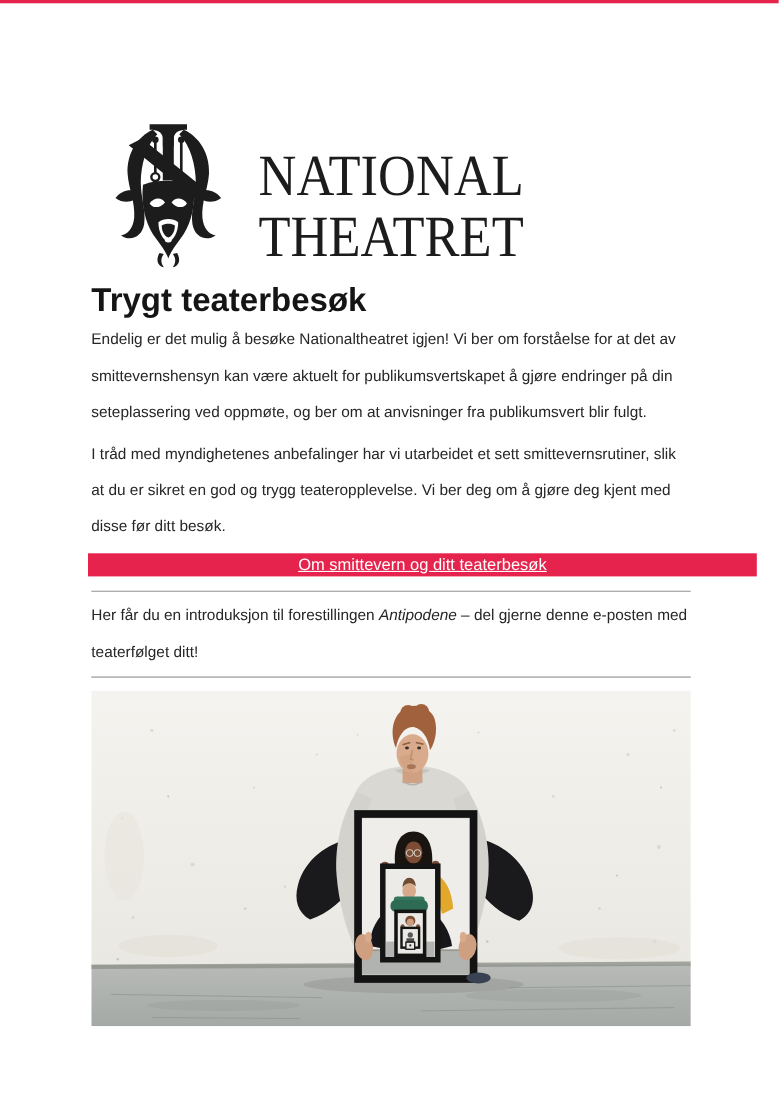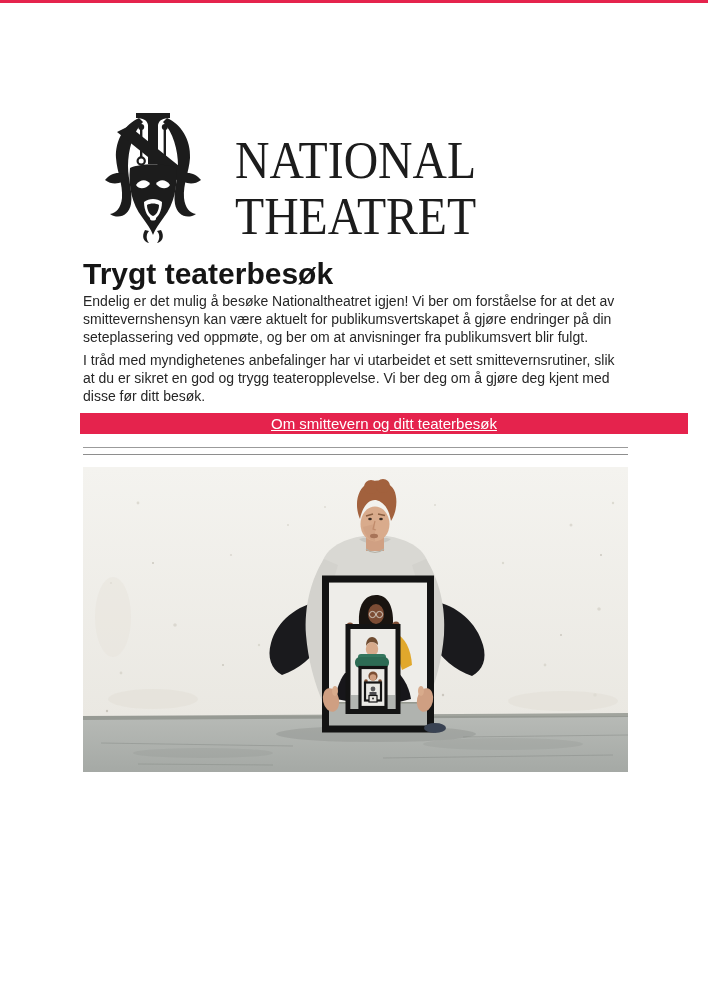--- a/index.html
+++ b/index.html
@@ -3,21 +3,21 @@
 <meta charset="utf-8">
 <style>
   html,body{margin:0;padding:0;background:#ffffff;}
   body{width:708px;height:1000px;overflow:hidden;font-family:"Liberation Sans",sans-serif;position:relative;}
   .top-rule{width:708px;height:3px;background:#e5234d;}
   .content{width:545px;margin:0 80px 0 83px;}
   .logo-row{margin:107px 0 0 20px;display:flex;align-items:flex-end;gap:32px;height:134px;}
   .emblem{width:100px;height:134px;flex:0 0 auto;}
   .wordmark{font-family:"Liberation Serif",serif;font-size:53px;line-height:56px;letter-spacing:0px;color:#1c1c1c;padding-top:8px;transform:scaleX(0.9);transform-origin:left top;white-space:nowrap;}
   h2.intro-h{font-size:30px;line-height:26px;font-weight:bold;color:#151515;margin:17px 0 0 0;}
-  p.body{font-size:14px;line-height:18px;color:#262626;margin:5px 0 0 0;}
+  p.body{font-size:14px;line-height:33px;color:#262626;margin:5px 0 0 0;}
   a.cta{display:block;margin:8px 0 0 -3px;width:608px;height:21px;line-height:21px;background:#e5234d;color:#ffffff;text-align:center;font-size:15px;text-decoration:underline;}
   hr.sep{border:none;border-top:1px solid #9b9b9b;margin:13px 0 0 0;}
   h1.show-h{font-family:"Liberation Serif",serif;font-size:31px;line-height:36px;font-weight:bold;color:#101010;margin:9px 0 0 0;letter-spacing:0.3px;}
   p.show-p{margin-top:5px;}
   em.show-title{font-style:italic;}
   hr.sep2{border:none;border-top:1px solid #8e8e8e;margin:6px 0 0 0;}
   figure.photo{margin:12px 0 0 0;padding:0;width:545px;height:305px;}
   figure.photo svg{display:block;}
 </style>
 </head>
@@ -65,20 +65,21 @@
 
   <p class="body">Endelig er det mulig å besøke Nationaltheatret igjen! Vi ber om forståelse for at det av smittevernshensyn kan være aktuelt for publikumsvertskapet å gjøre endringer på din seteplassering ved oppmøte, og ber om at anvisninger fra publikumsvert blir fulgt.</p>
 
   <p class="body">I tråd med myndighetenes anbefalinger har vi utarbeidet et sett smittevernsrutiner, slik at du er sikret en god og trygg teateropplevelse. Vi ber deg om å gjøre deg kjent med disse før ditt besøk.</p>
 
   <a class="cta" href="#">Om smittevern og ditt teaterbesøk</a>
 
   <hr class="sep">
 
 
+  <p class="body show-p"><span>Her får du en introduksjon til forestillingen </span><em class="show-title">Antipodene</em><span> – del gjerne denne e-posten med teaterfølget ditt!</span></p>
 
   <hr class="sep2">
 
   <figure class="photo">
     <svg width="545" height="305" viewBox="0 0 545 305" aria-hidden="true">
       <defs>
         <linearGradient id="wg" x1="0" y1="0" x2="0" y2="1">
           <stop offset="0" stop-color="#f4f3ef"></stop>
             <stop offset="1" stop-color="#eae8e2"></stop>
         </linearGradient>

